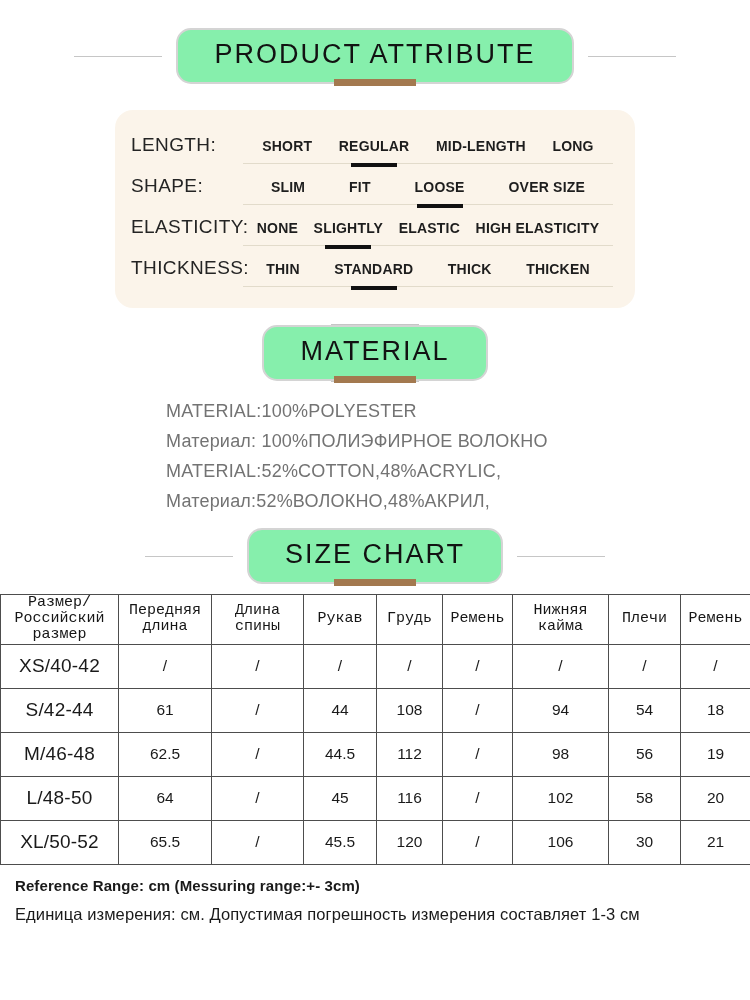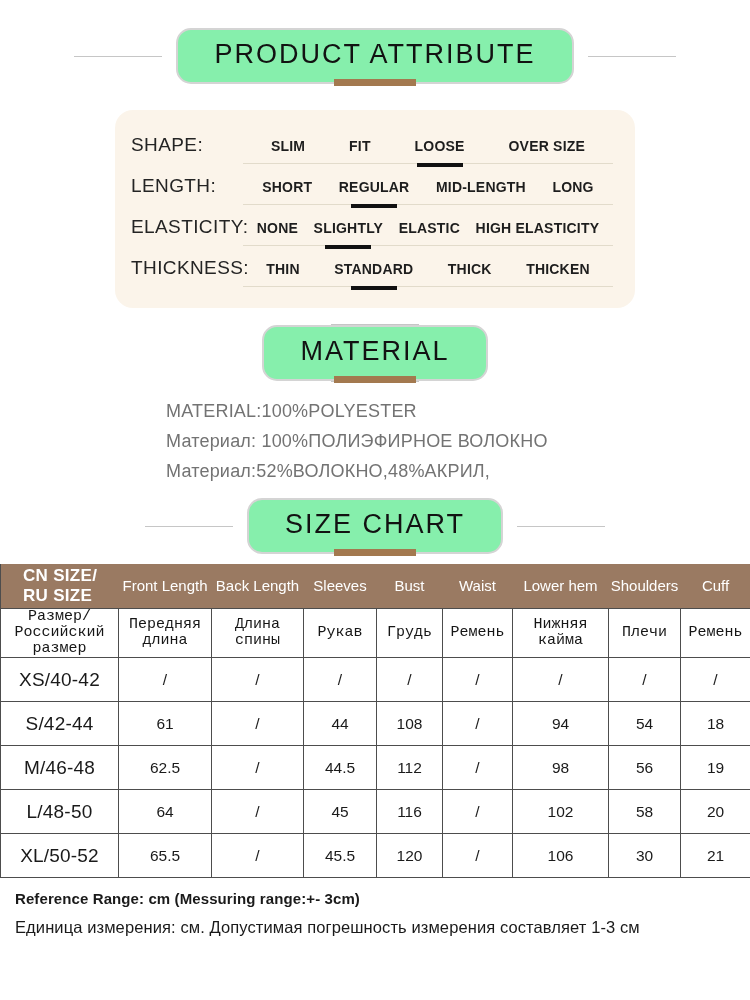--- a/index.html
+++ b/index.html
@@ -57,38 +57,38 @@
     <div class="title-box">
       <span class="title-text">PRODUCT ATTRIBUTE</span>
       <span class="title-underline"></span>
     </div>
     <span class="side-line"></span>
   </div>
 
   <div class="attr-panel">
     <div>
         <div class="attr-row">
+          <span class="attr-label">LENGTH:</span>
+          <div class="attr-options">
+            <span class="opt">SHORT</span>
+            <span class="opt selected">REGULAR</span>
+            <span class="opt">MID-LENGTH</span>
+            <span class="opt">LONG</span>
+          </div>
+        </div>
+        <div class="attr-row">
           <span class="attr-label">SHAPE:</span>
           <div class="attr-options">
             <span class="opt">SLIM</span>
             <span class="opt">FIT</span>
             <span class="opt selected">LOOSE</span>
             <span class="opt">OVER SIZE</span>
           </div>
         </div>
         <div class="attr-row">
-          <span class="attr-label">LENGTH:</span>
-          <div class="attr-options">
-            <span class="opt">SHORT</span>
-            <span class="opt selected">REGULAR</span>
-            <span class="opt">MID-LENGTH</span>
-            <span class="opt">LONG</span>
-          </div>
-        </div>
-        <div class="attr-row">
           <span class="attr-label">ELASTICITY:</span>
           <div class="attr-options">
             <span class="opt">NONE</span>
             <span class="opt selected">SLIGHTLY</span>
             <span class="opt">ELASTIC</span>
             <span class="opt">HIGH ELASTICITY</span>
           </div>
         </div>
         <div class="attr-row">
           <span class="attr-label">THICKNESS:</span>
@@ -107,20 +107,21 @@
     <div class="title-box">
       <span class="title-text">MATERIAL</span>
       <span class="title-underline"></span>
     </div>
     <span class="side-line"></span>
   </div>
 
   <div class="material-block">
       <div class="material-line">MATERIAL:100%POLYESTER</div>
       <div class="material-line">Материал: 100%ПОЛИЭФИРНОЕ ВОЛОКНО</div>
+      <div class="material-line">MATERIAL:52%COTTON,48%ACRYLIC,</div>
       <div class="material-line">Материал:52%ВОЛОКНО,48%АКРИЛ,</div>
     </div>
 
   <div class="section-title" style="margin-top:12px;">
     <span class="side-line"></span>
     <div class="title-box">
       <span class="title-text">SIZE CHART</span>
       <span class="title-underline"></span>
     </div>
     <span class="side-line"></span>
@@ -132,31 +133,20 @@
         <col style="width:93px">
         <col style="width:92px">
       <col style="width:73px">
         <col style="width:66px">
         <col style="width:70px">
       <col style="width:96px">
         <col style="width:72px">
         <col style="width:70px">
     </colgroup>
     <thead>
-      <tr class="head-row">
-          <th class="first-col">CN SIZE/<br>RU SIZE</th>
-          <th>Front Length</th>
-          <th>Back Length</th>
-          <th>Sleeves</th>
-          <th>Bust</th>
-          <th>Waist</th>
-          <th>Lower hem</th>
-          <th>Shoulders</th>
-          <th>Cuff</th>
-        </tr>
       <tr class="sub-row">
           <td>Размер/<br>Российский<br>размер</td>
           <td>Передняя<br>длина</td>
           <td>Длина<br>спины</td>
           <td>Рукав</td>
           <td>Грудь</td>
           <td>Ремень</td>
           <td>Нижняя<br>кайма</td>
           <td>Плечи</td>
           <td>Ремень</td>

